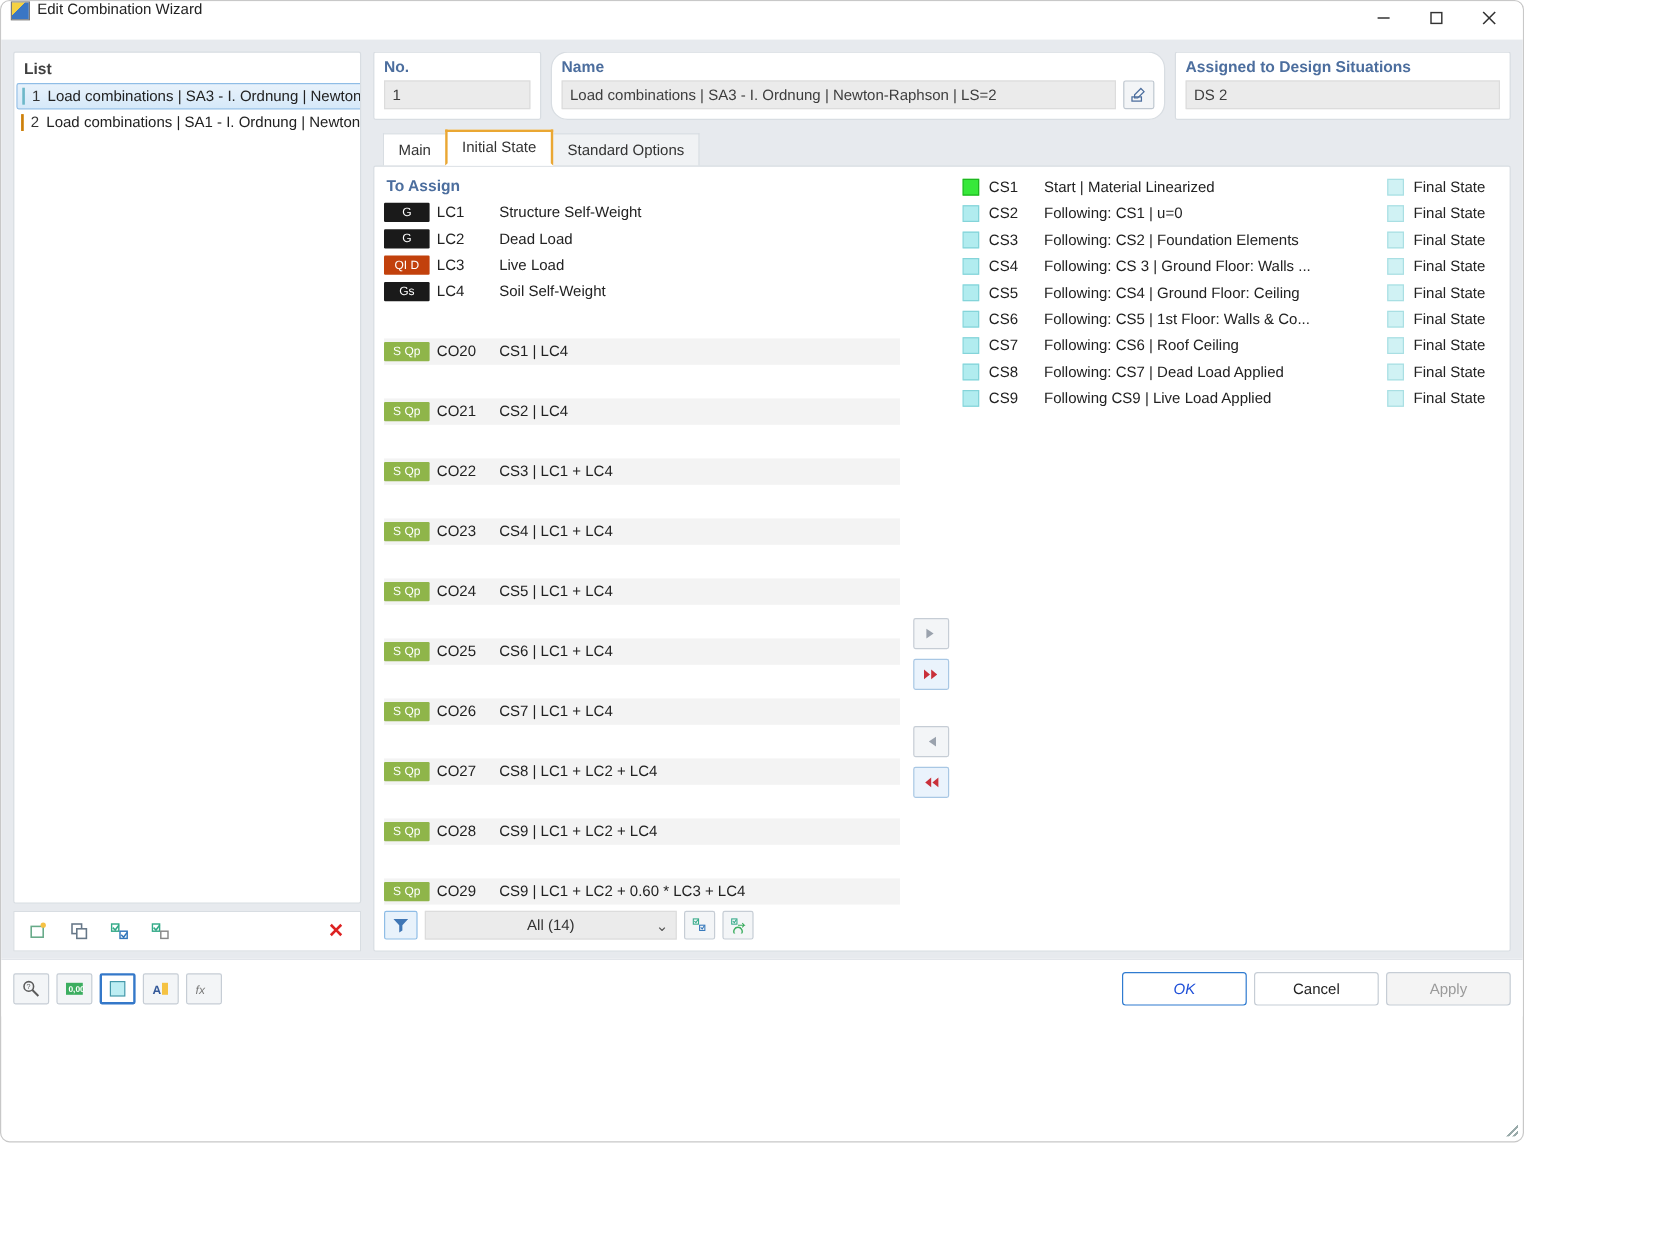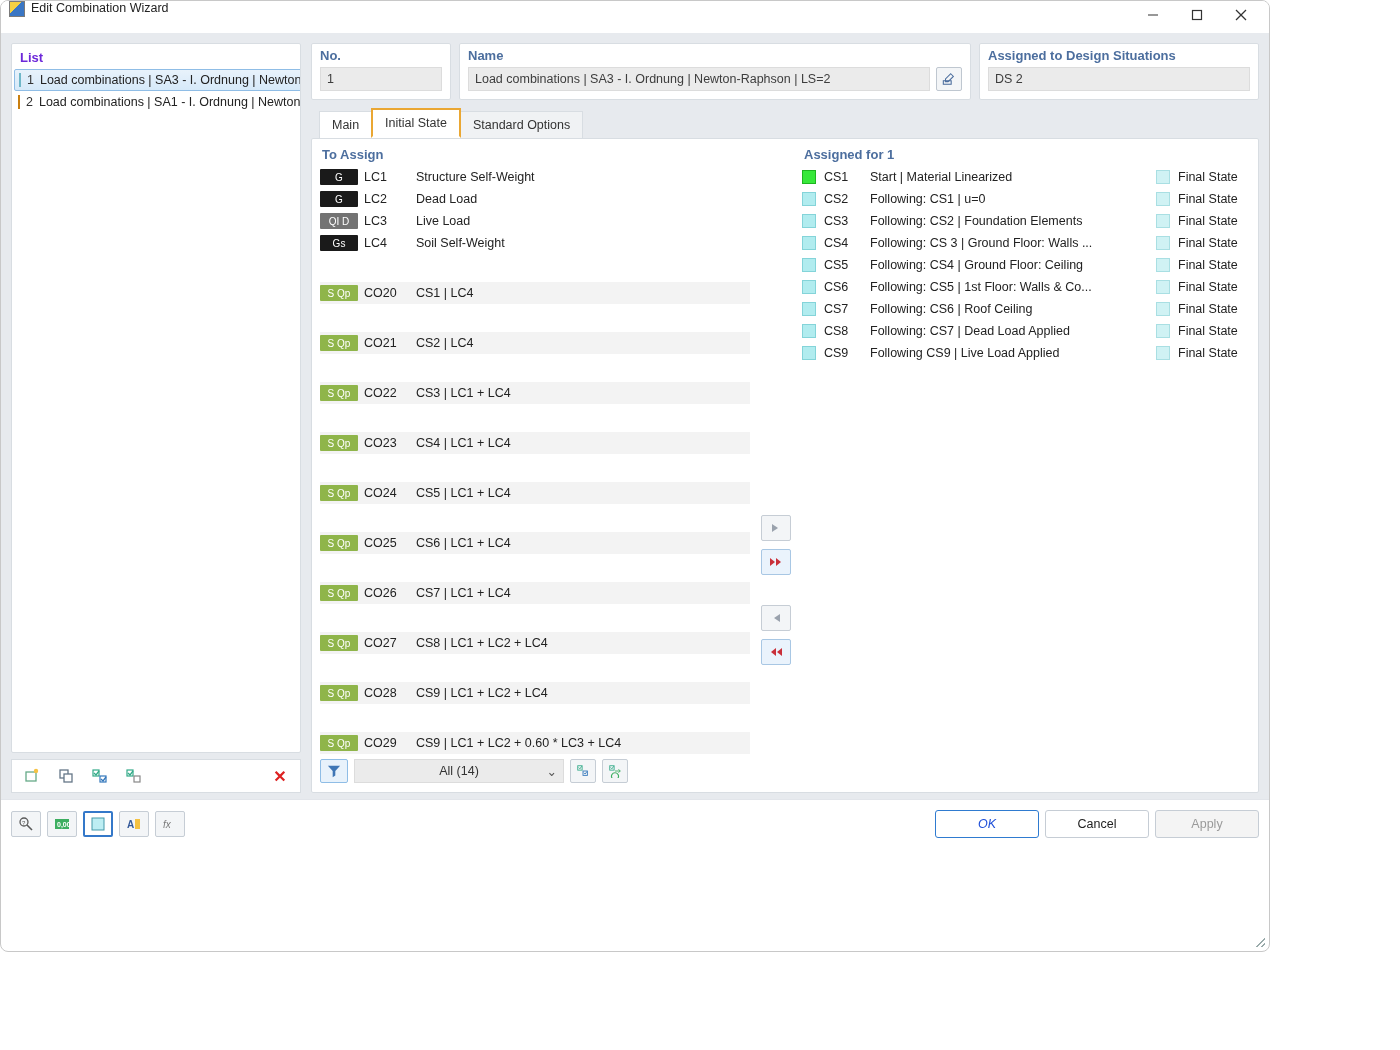--- a/index.html
+++ b/index.html
@@ -99,21 +99,21 @@
     flex:1;
     background:#fff;
     border:1px solid #d8dde2;
     border-radius:2px;
     padding: 4px 0 4px 0;
     display:flex;
     flex-direction:column;
     overflow:hidden;
   }
   .list-header {
-    color:#6d28d9; font-weight:600; font-size:13px;
+    color:#404040; font-weight:600; font-size:13px;
     padding: 2px 8px 4px 8px;
   }
   .list-items {
     flex:1;
     overflow-x:auto;
     overflow-y:hidden;
   }
   .list-items-inner { min-width: 360px; }
   .list-row {
     height:22px; display:flex; align-items:center; gap:6px;
@@ -216,21 +216,21 @@
     padding-right:10px;
   }
   .arow.shade { background:#f3f3f3;margin-top:28px; }
   .badge {
     width:38px; height:16px;
     color:#fff; font-size:10px;
     display:flex; align-items:center; justify-content:center;
     border-radius:1px;
   }
   .b-black { background:#1a1a1a; }
-  .b-red   { background:#737373; }
+  .b-red   { background:#c2410c; }
   .b-green { background:#8fb54a; }
   .code { width:46px; }
   .desc { flex:1; overflow:hidden; text-overflow:ellipsis; }
 
   .assigned-list { flex:1; overflow:auto; }
   .drow { height:22px; display:flex; align-items:center; gap:8px; white-space:nowrap; }
   .csq { width:14px; height:14px; background:#b1ecef; border:1px solid #84d4d9; }
   .csq.bright { background:#37e83a; border:1px solid #1eb520; }
   .cscode { width:38px; }
   .cdesc { flex:1; overflow:hidden; text-overflow:ellipsis; }
@@ -402,21 +402,21 @@
       </div>
     </div>
 
     <div class="right-col">
 
       <div style="display:flex; gap:8px; margin-bottom:8px;">
         <div class="group" style="flex:0 0 140px;">
           <div class="group-label">No.</div>
           <div class="field">1</div>
         </div>
-        <div class="group" style="flex:1;">
+        <div class="group" style="flex:1;border-radius:14px;">
           <div class="group-label">Name</div>
           <div class="name-row">
             <div class="field">Load combinations | SA3 - I. Ordnung | Newton-Raphson | LS=2</div>
             <div class="iconbtn">
               <svg viewBox="0 0 16 16">
                     <rect x="1.5" y="10" width="9" height="4" fill="none" stroke="#4c6e9e" stroke-width="1.2"></rect>
                     <path d="M10 2 l3 3 l-6 6 h-3 v-3 z" fill="none" stroke="#4c6e9e" stroke-width="1.2"></path>
                   </svg>
             </div>
           </div>
@@ -560,21 +560,20 @@
               </div>
           <div class="center-btn accent">
                 <svg viewBox="0 0 14 12">
                   <path d="M13 2 l-5 4 l5 4 z" fill="#c9303a"></path>
                   <path d="M7 2 l-5 4 l5 4 z" fill="#c9303a"></path>
                 </svg>
               </div>
         </div>
 
         <div class="col-panel col-assigned">
-          <div class="panel-header">Assigned for 1</div>
           <div class="assigned-list" id="assigned-inner">
                 <div class="drow">
                   <span class="csq bright"></span>
     <span class="cscode">CS1</span>
     <span class="cdesc">Start | Material Linearized</span>
     <span class="fsq"></span>
     <span class="flabel">Final State</span>
                 </div>
                 <div class="drow">
                   <span class="csq"></span>

